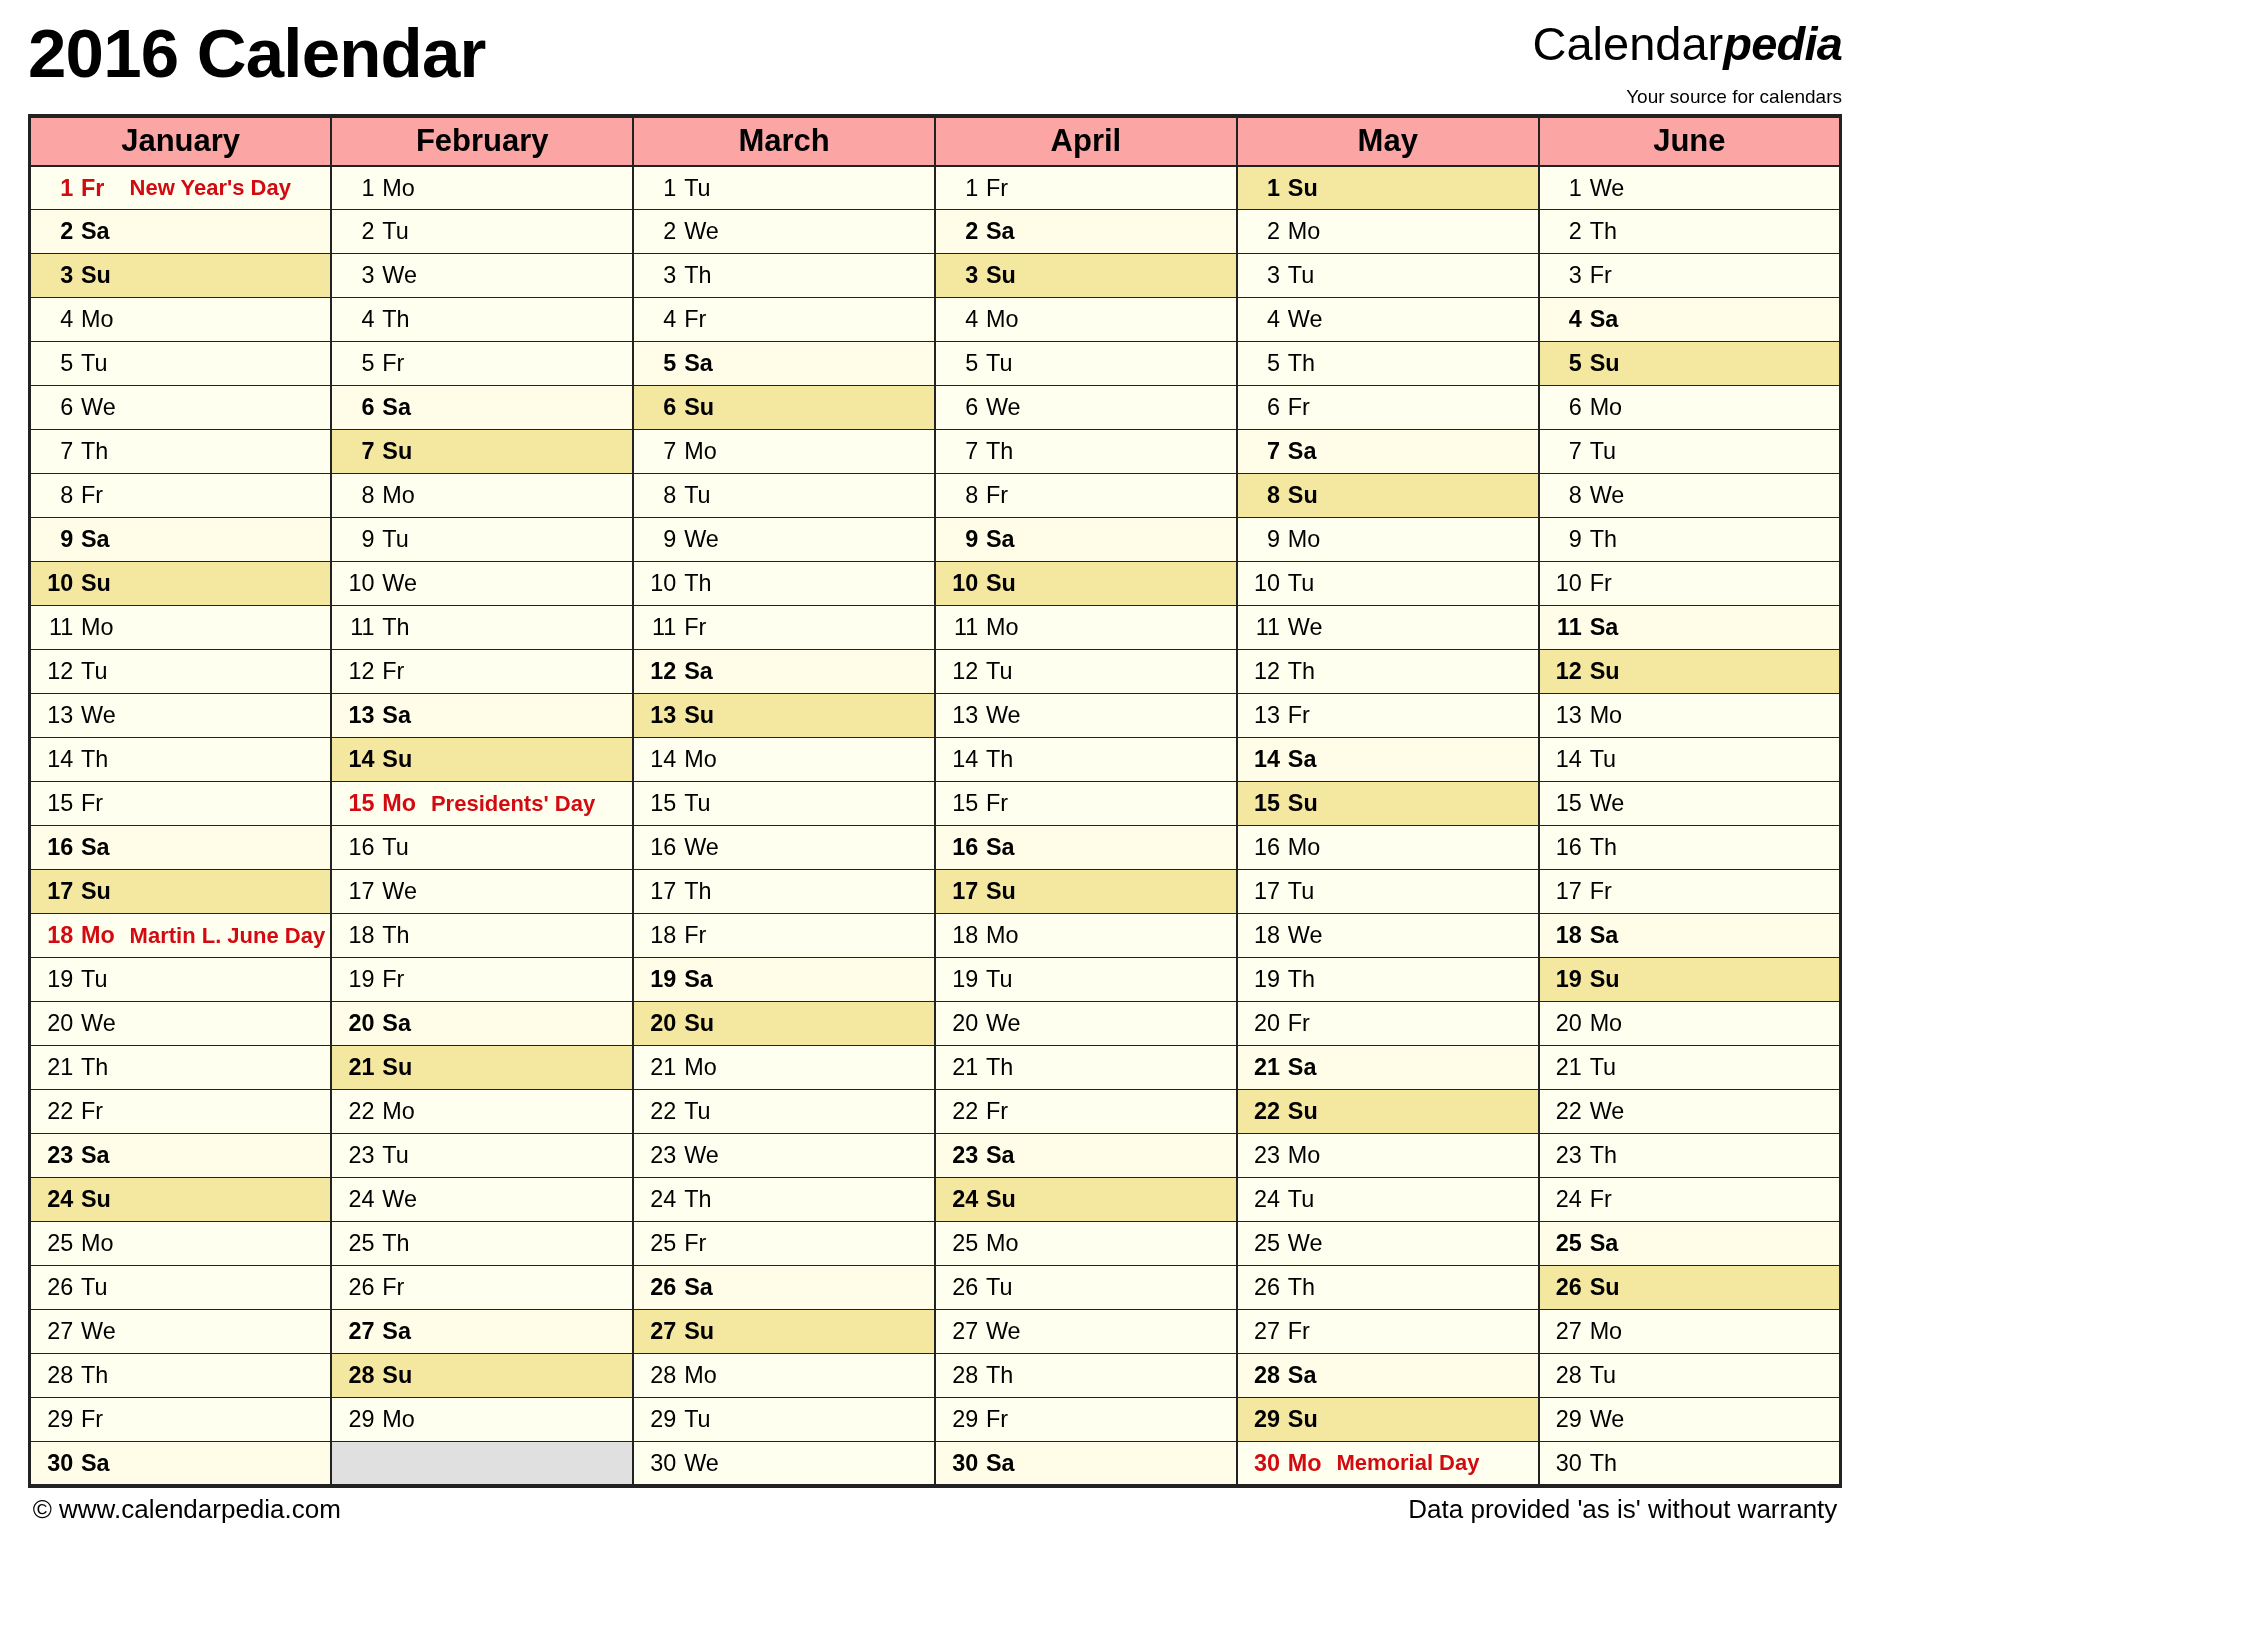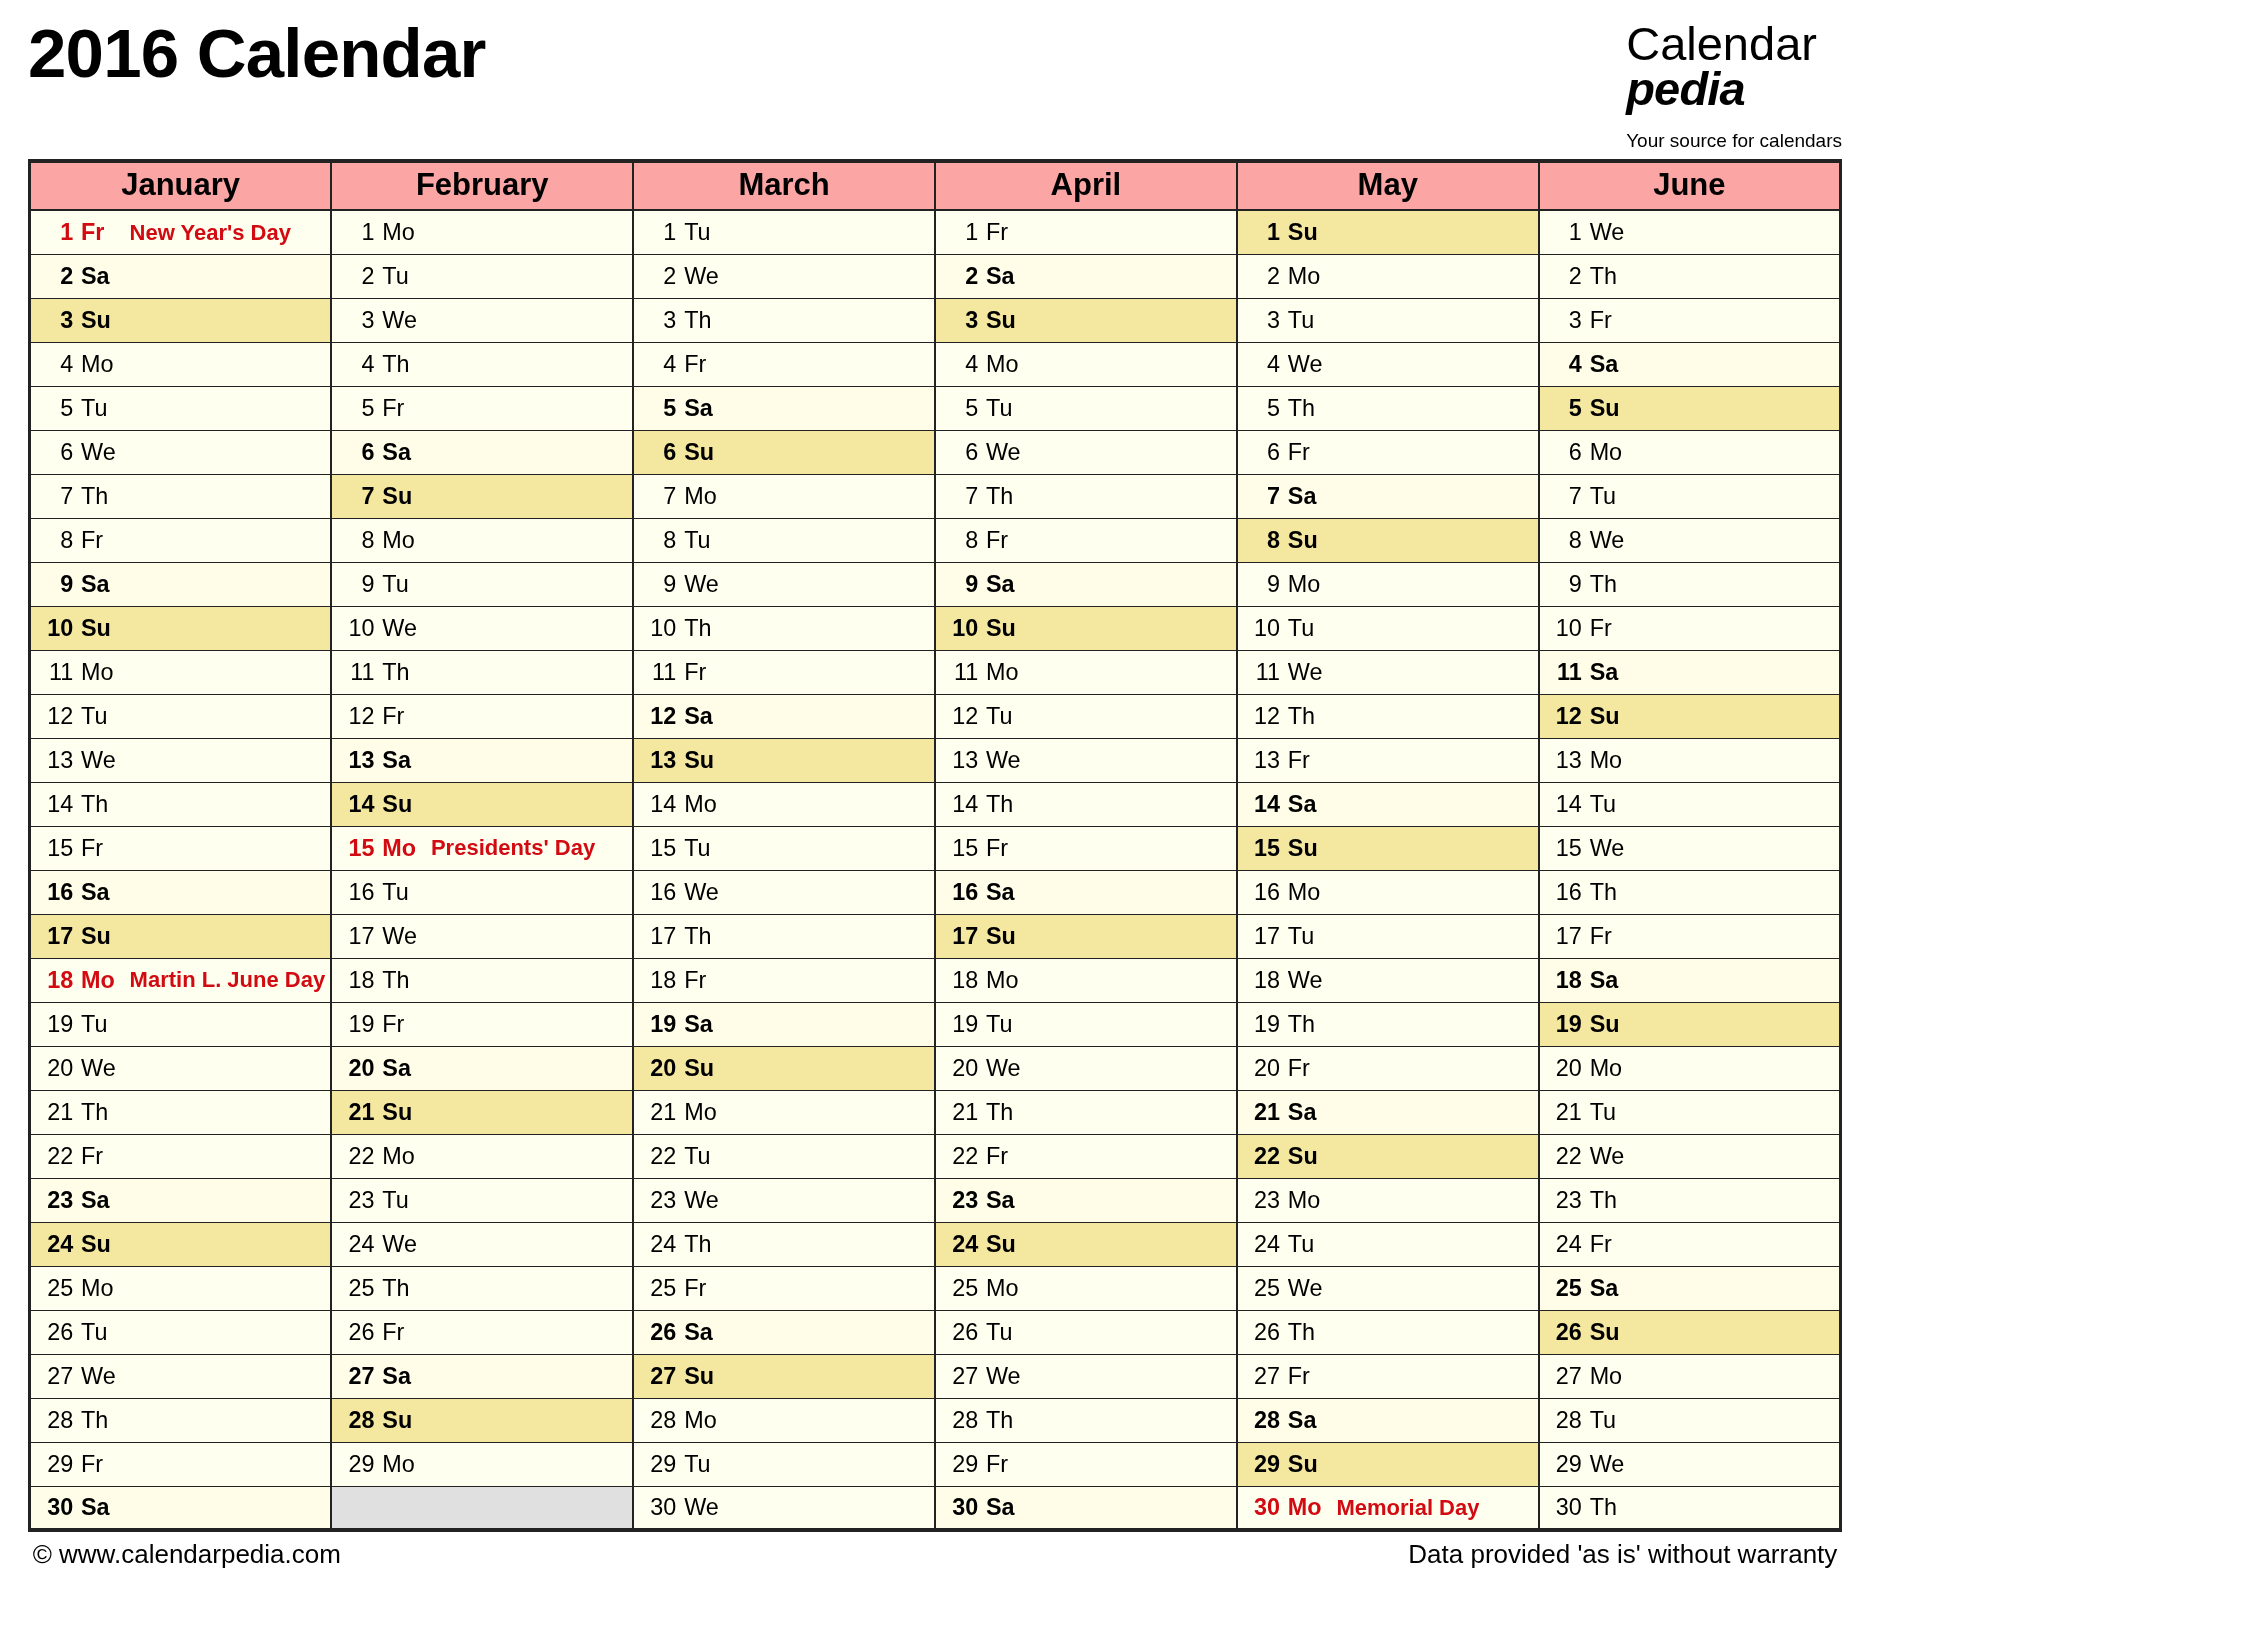--- a/index.html
+++ b/index.html
@@ -41,21 +41,20 @@
     text-align: right;
     padding-top: 3.1px;
   }
   .brand .b1 {
     font-size: 47px;
     font-weight: 400;
     line-height: 0.95;
     display: flex;
     align-items: baseline;
     justify-content: flex-end;
-    flex-direction: column;
   }
   .brand .b1 .calendar-part { font-weight: 400; }
   .brand .b1 .pedia-part { font-weight: 800; font-style: italic; letter-spacing: -0.8px; }
   .brand .b2 {
     font-size: 19px;
     font-weight: 400;
     margin-top: 19px;
   }
   table.cal {
     width: 100%;

